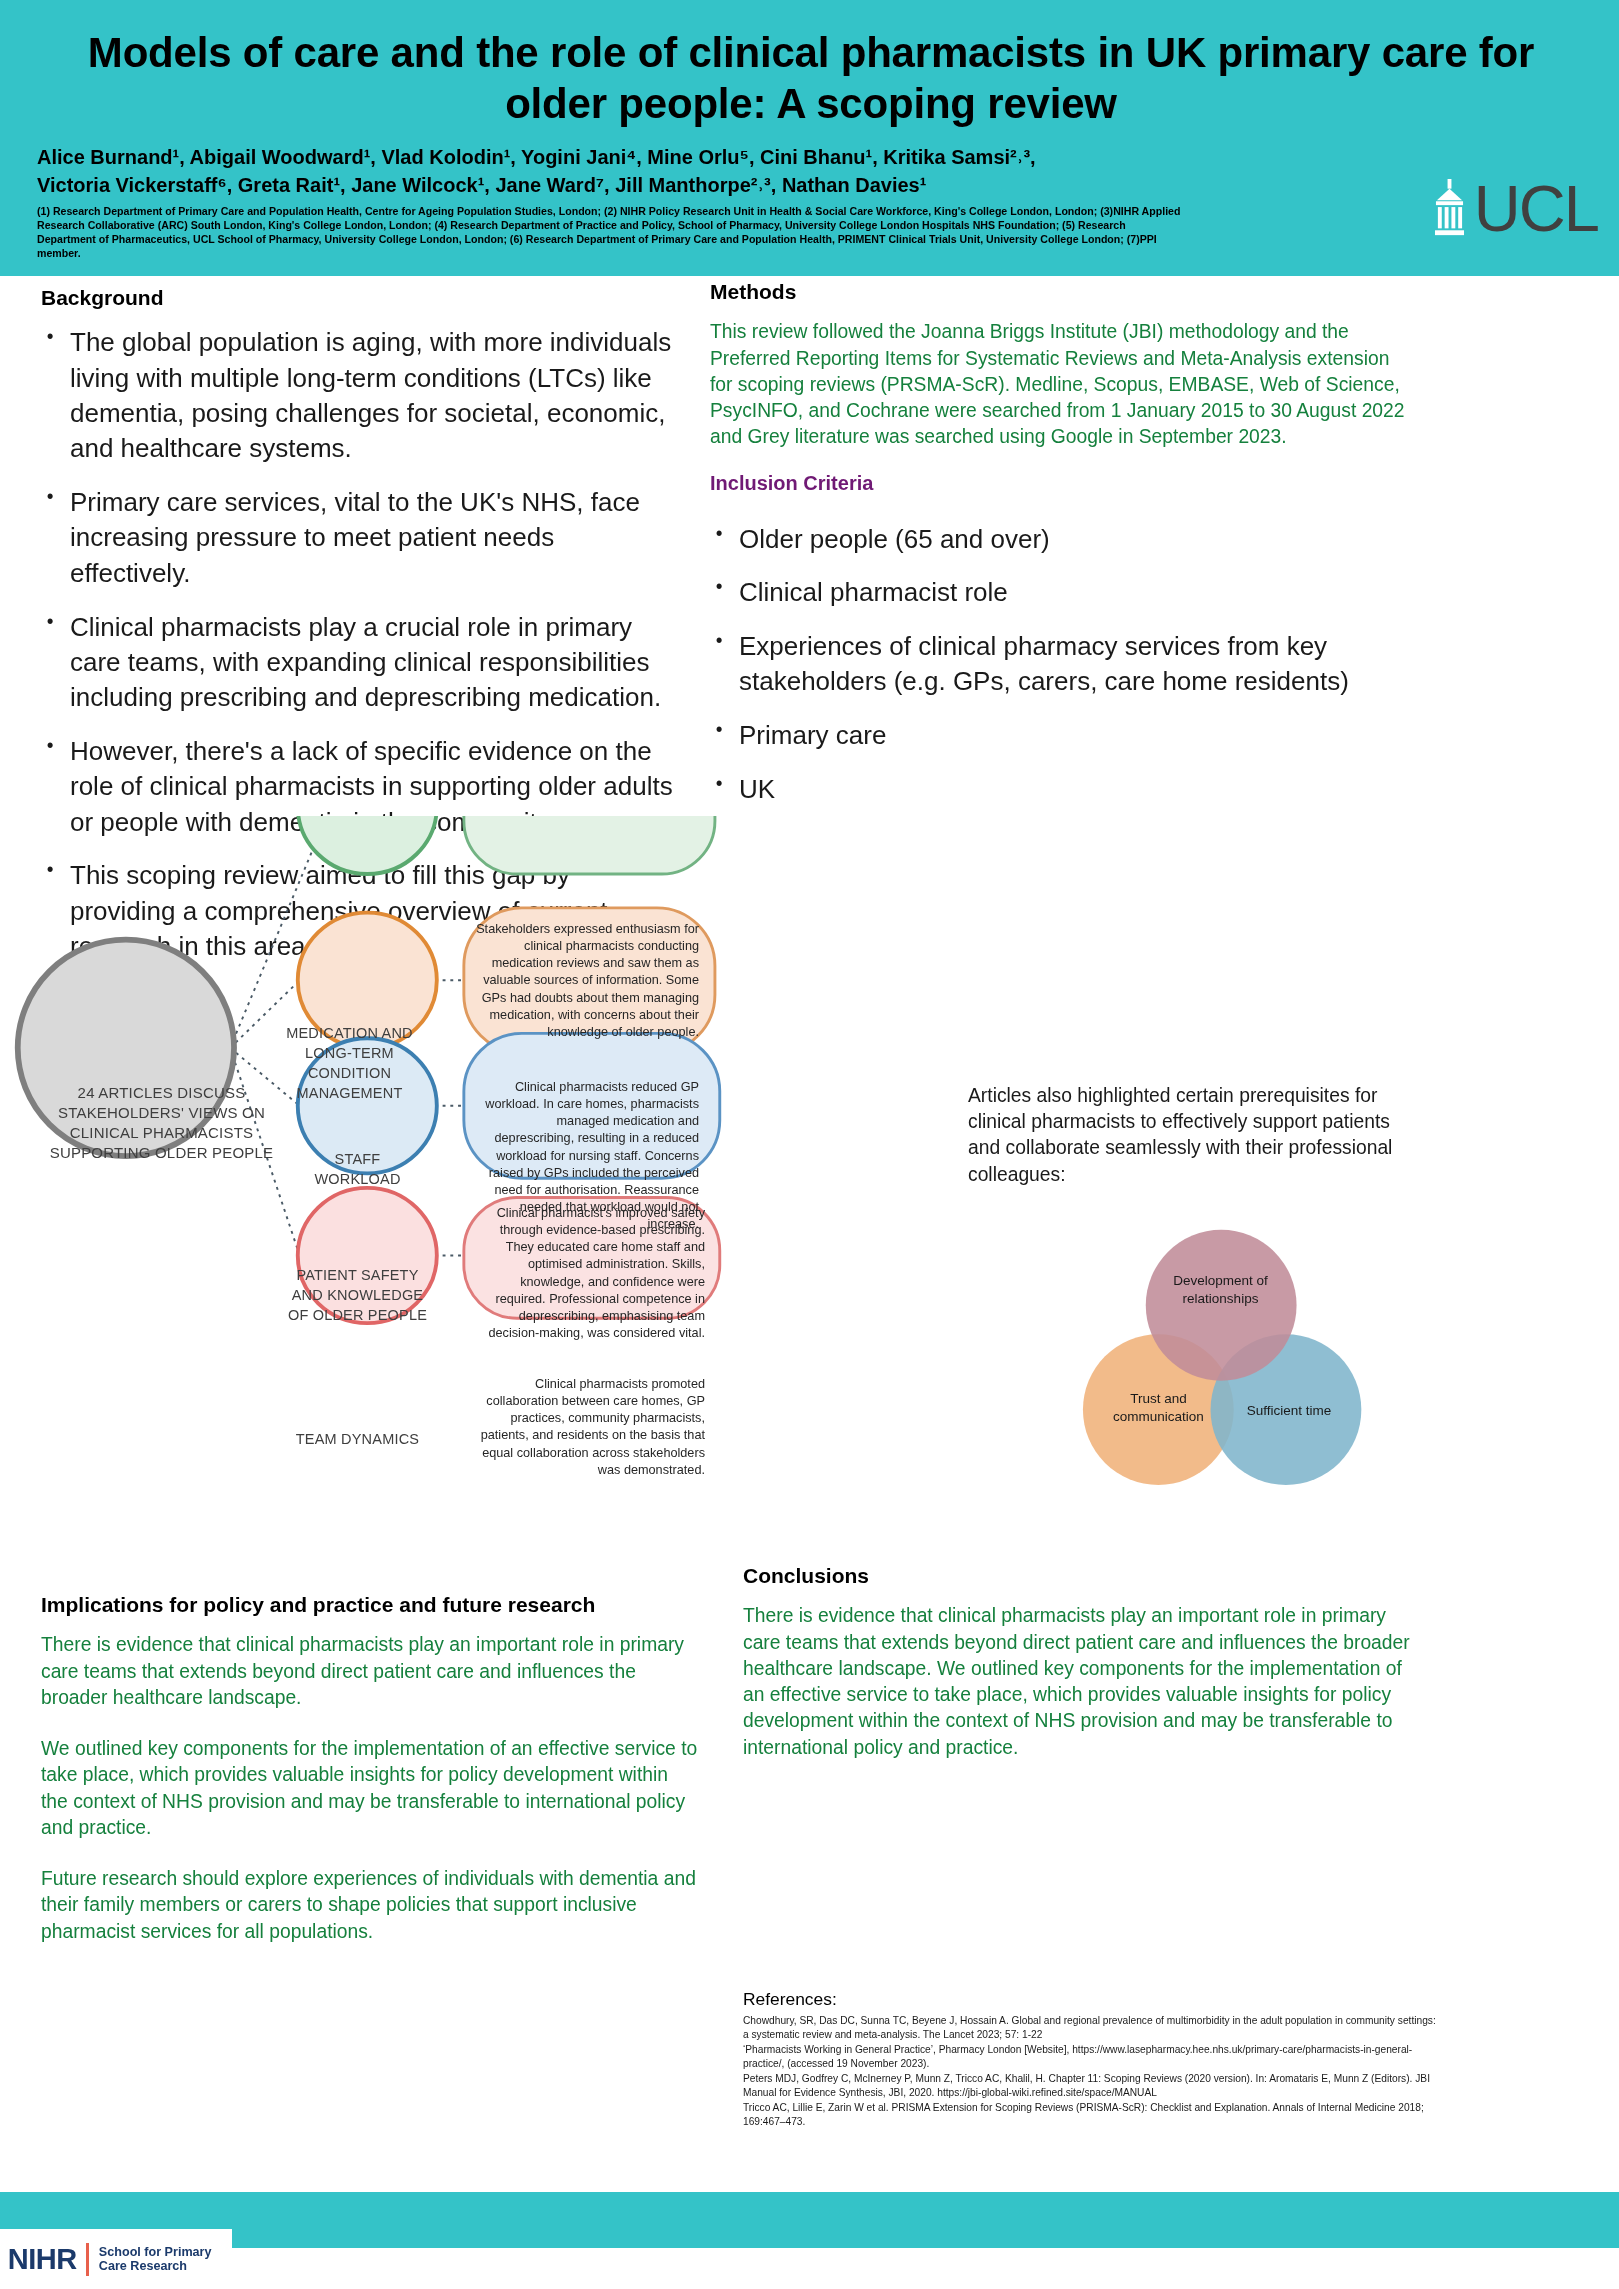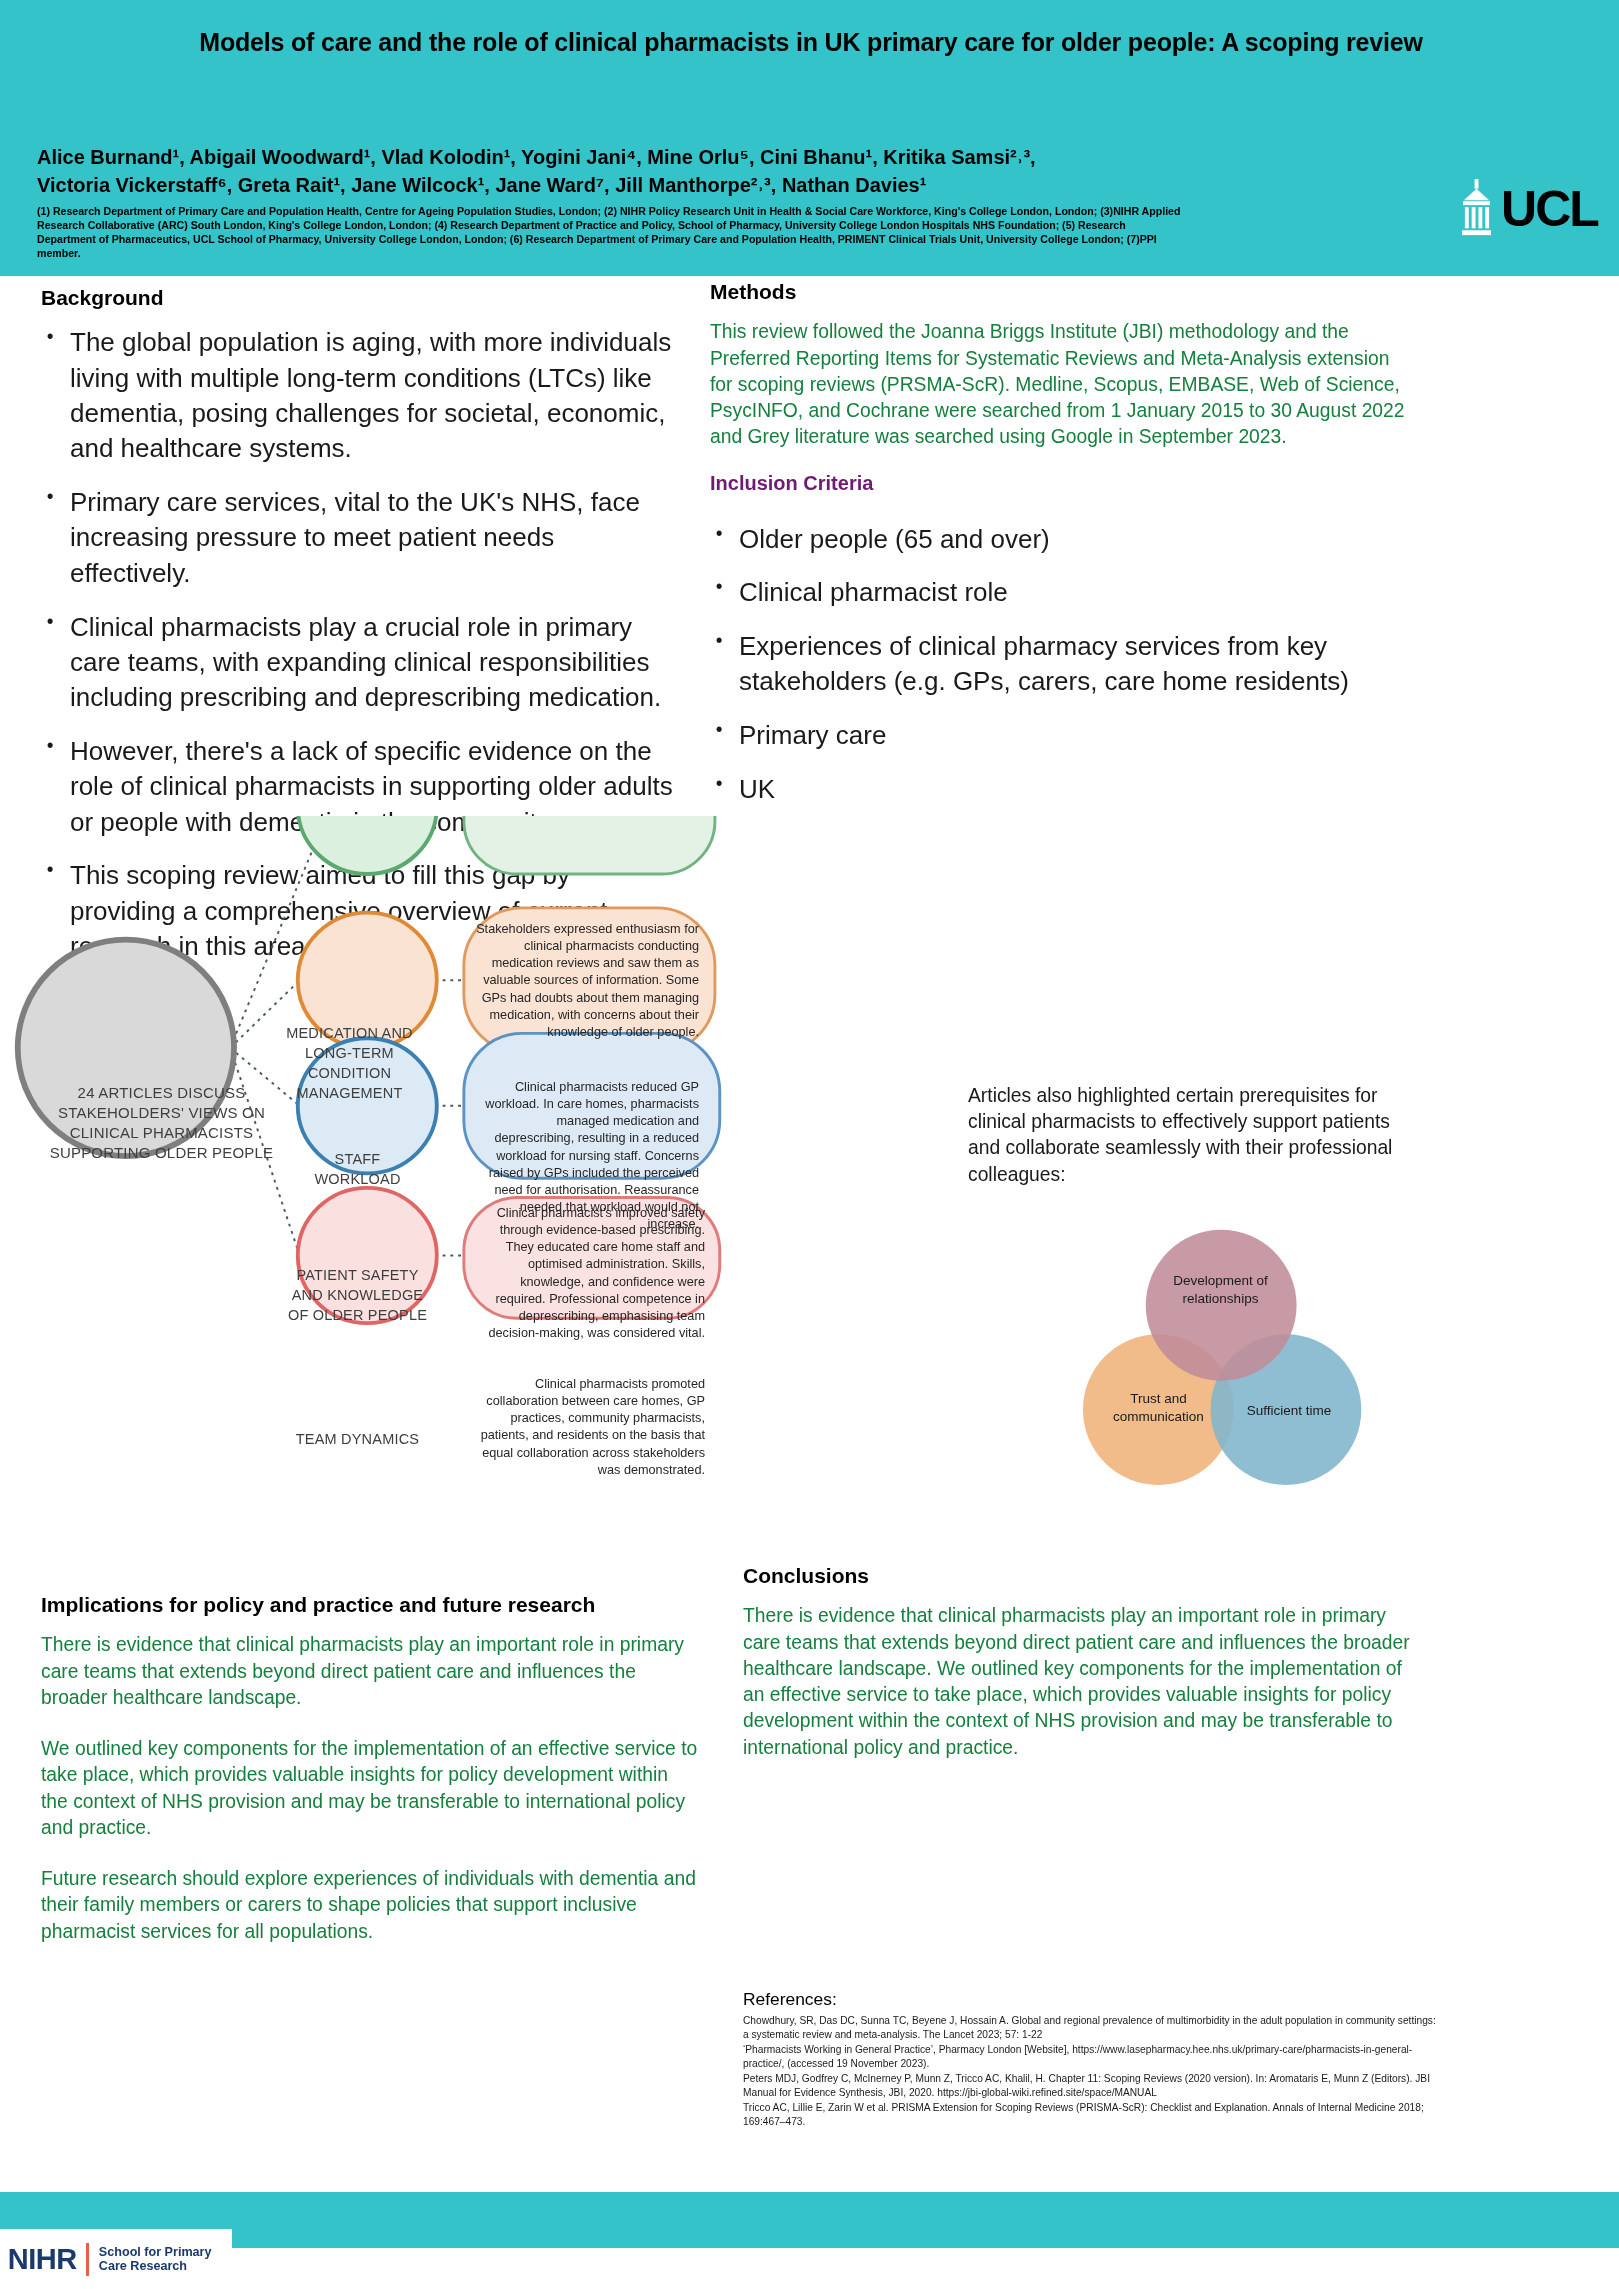--- a/index.html
+++ b/index.html
@@ -23,21 +23,21 @@
     left: 0; top: 0;
     width: 1619px;
     height: 276px;
     background: #34c3c8;
   }
   .poster-title {
     position: absolute;
     left: 58px; top: 27px;
     width: 1506px;
     text-align: center;
-    font-size: 25px;
+    font-size: 42px;
     font-weight: bold;
     line-height: 1.22;
     color: #000;
     letter-spacing: -0.2px;
   }
   .authors {
     position: absolute;
     left: 37px; top: 143px;
     width: 1178px;
     font-size: 20px;
@@ -56,23 +56,23 @@
   }
   .ucl-logo {
     position: absolute;
     right: 21px; top: 179px;
     display: flex;
     align-items: center;
     gap: 7.7px;
   }
   .ucl-mark { width: 33px; height: 60px; }
   .ucl-text {
-    font-size: 50px;
-    font-weight: bold;
-    color: #000000;
+    font-size: 65px;
+    font-weight: normal;
+    color: #404040;
     letter-spacing: -1.9px;
     line-height: 0.82;
     font-family: "Liberation Sans", sans-serif;
   }
 
   
   h2.sec {
     font-size: 21px;
     font-weight: bold;
     color: #000;

